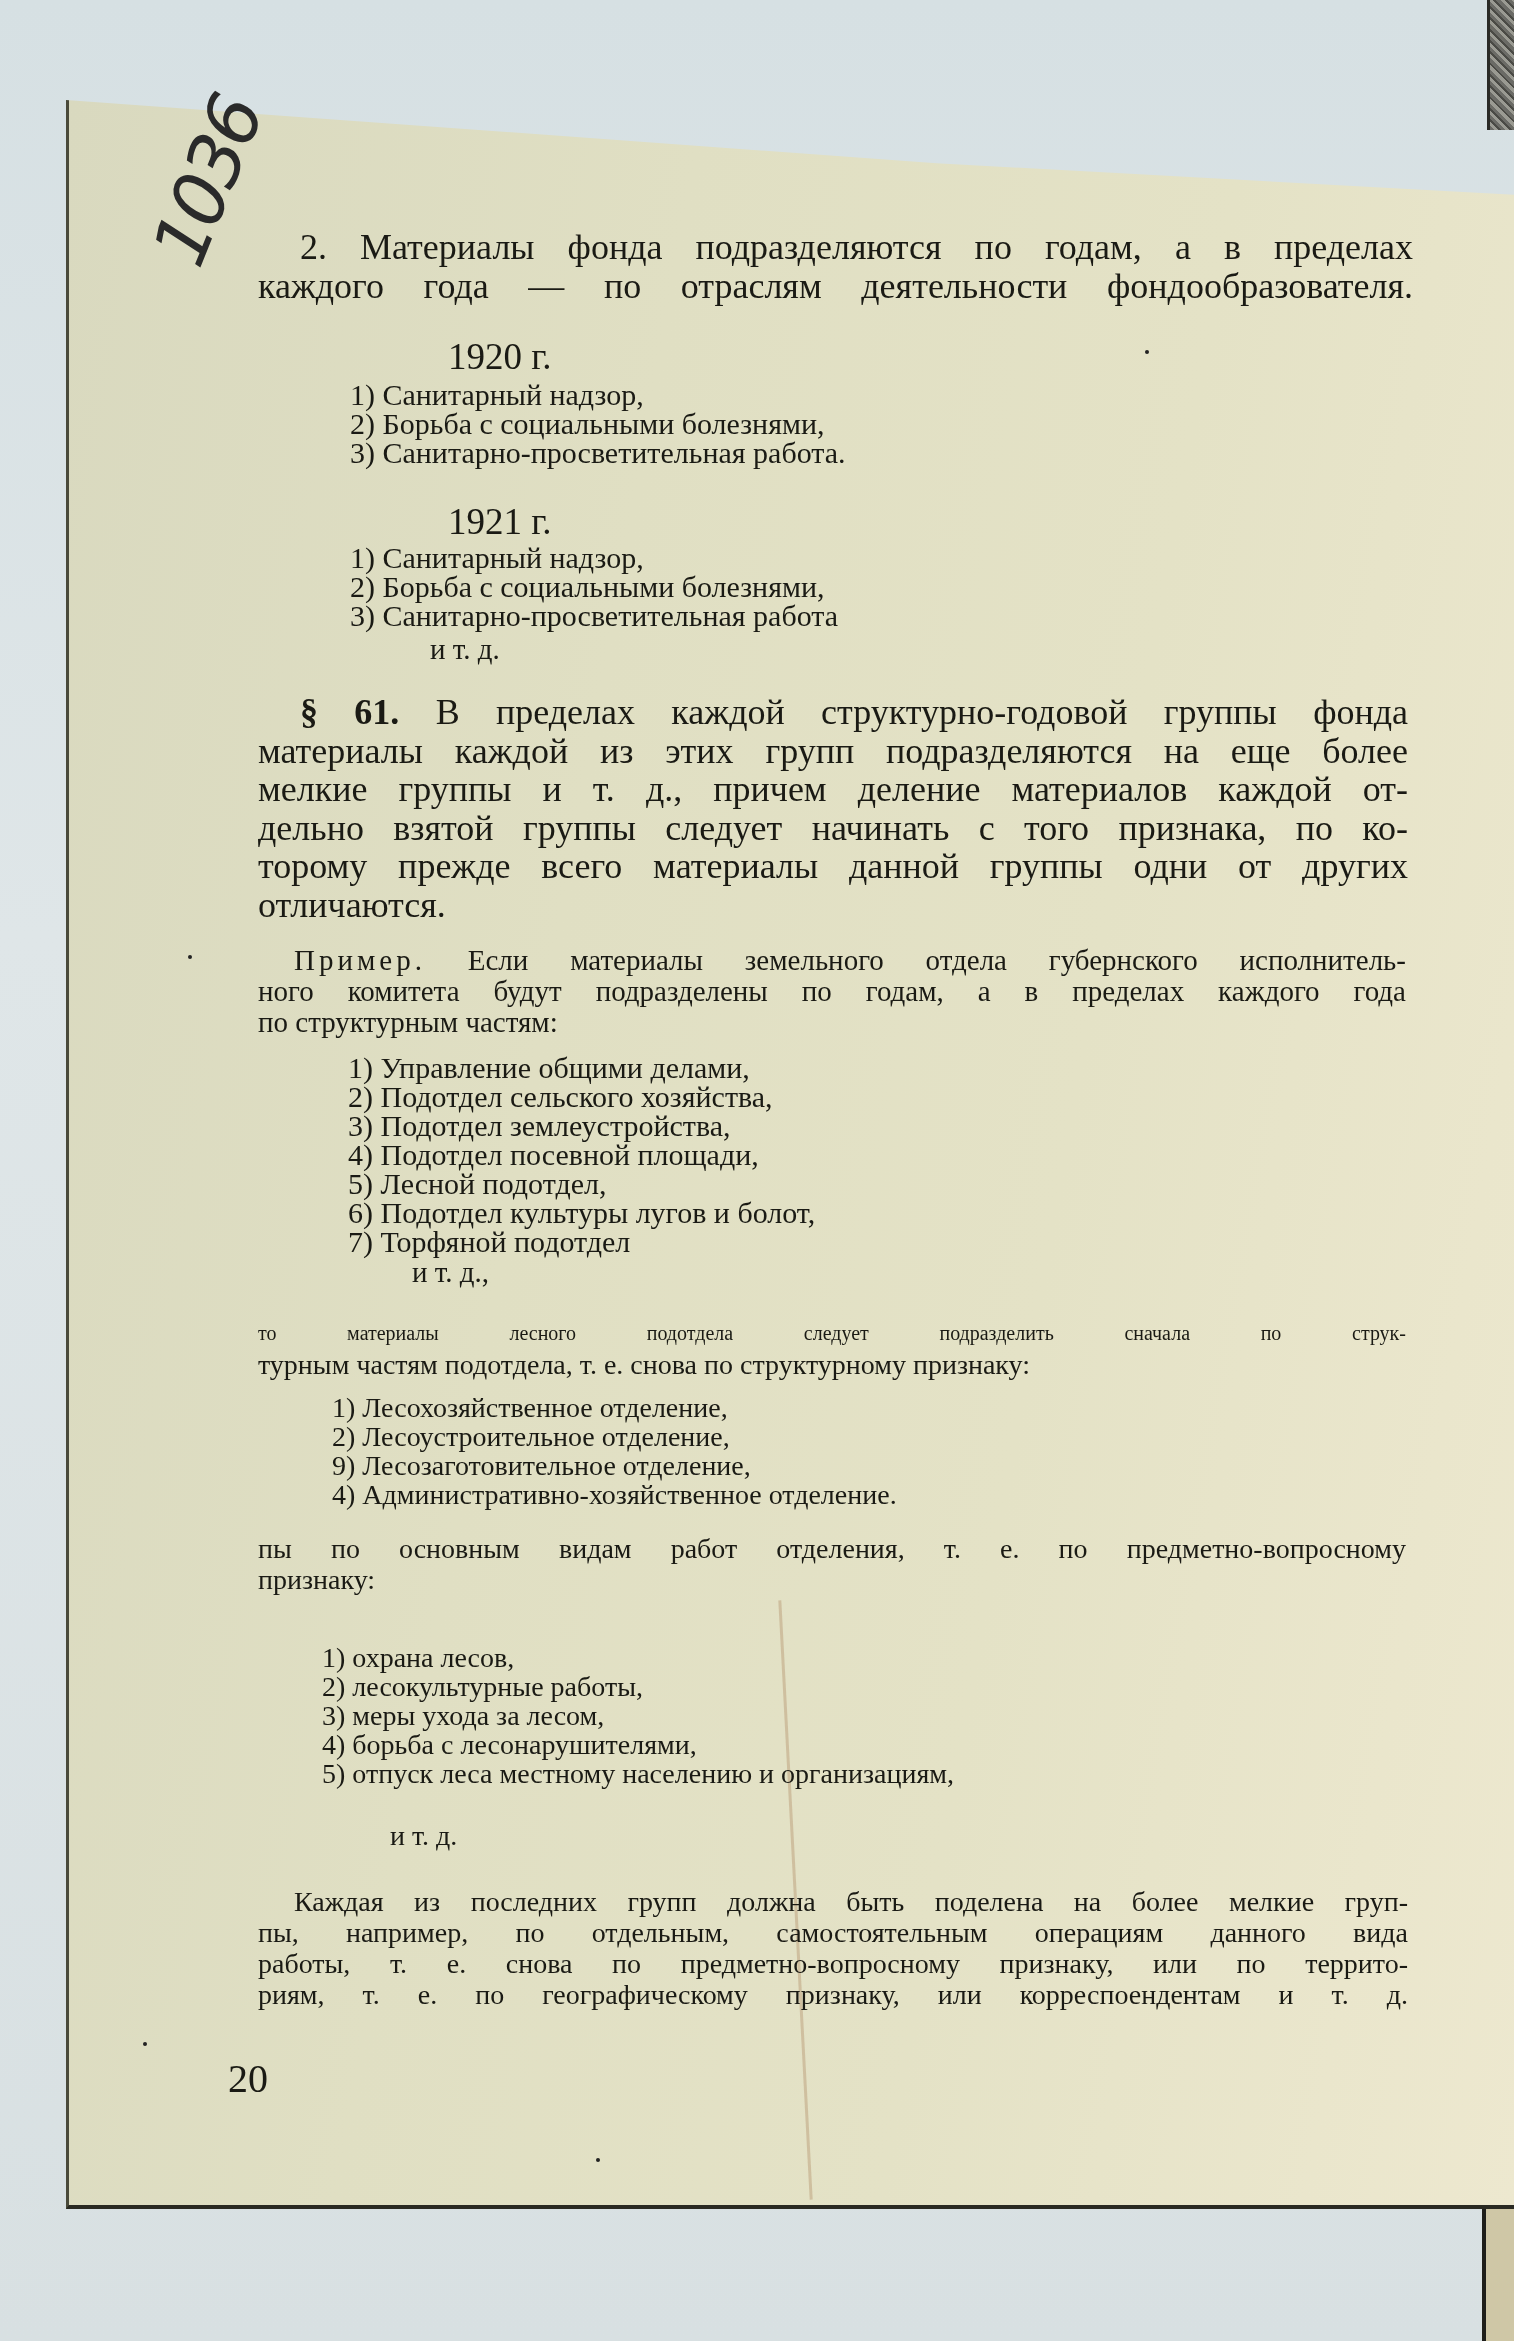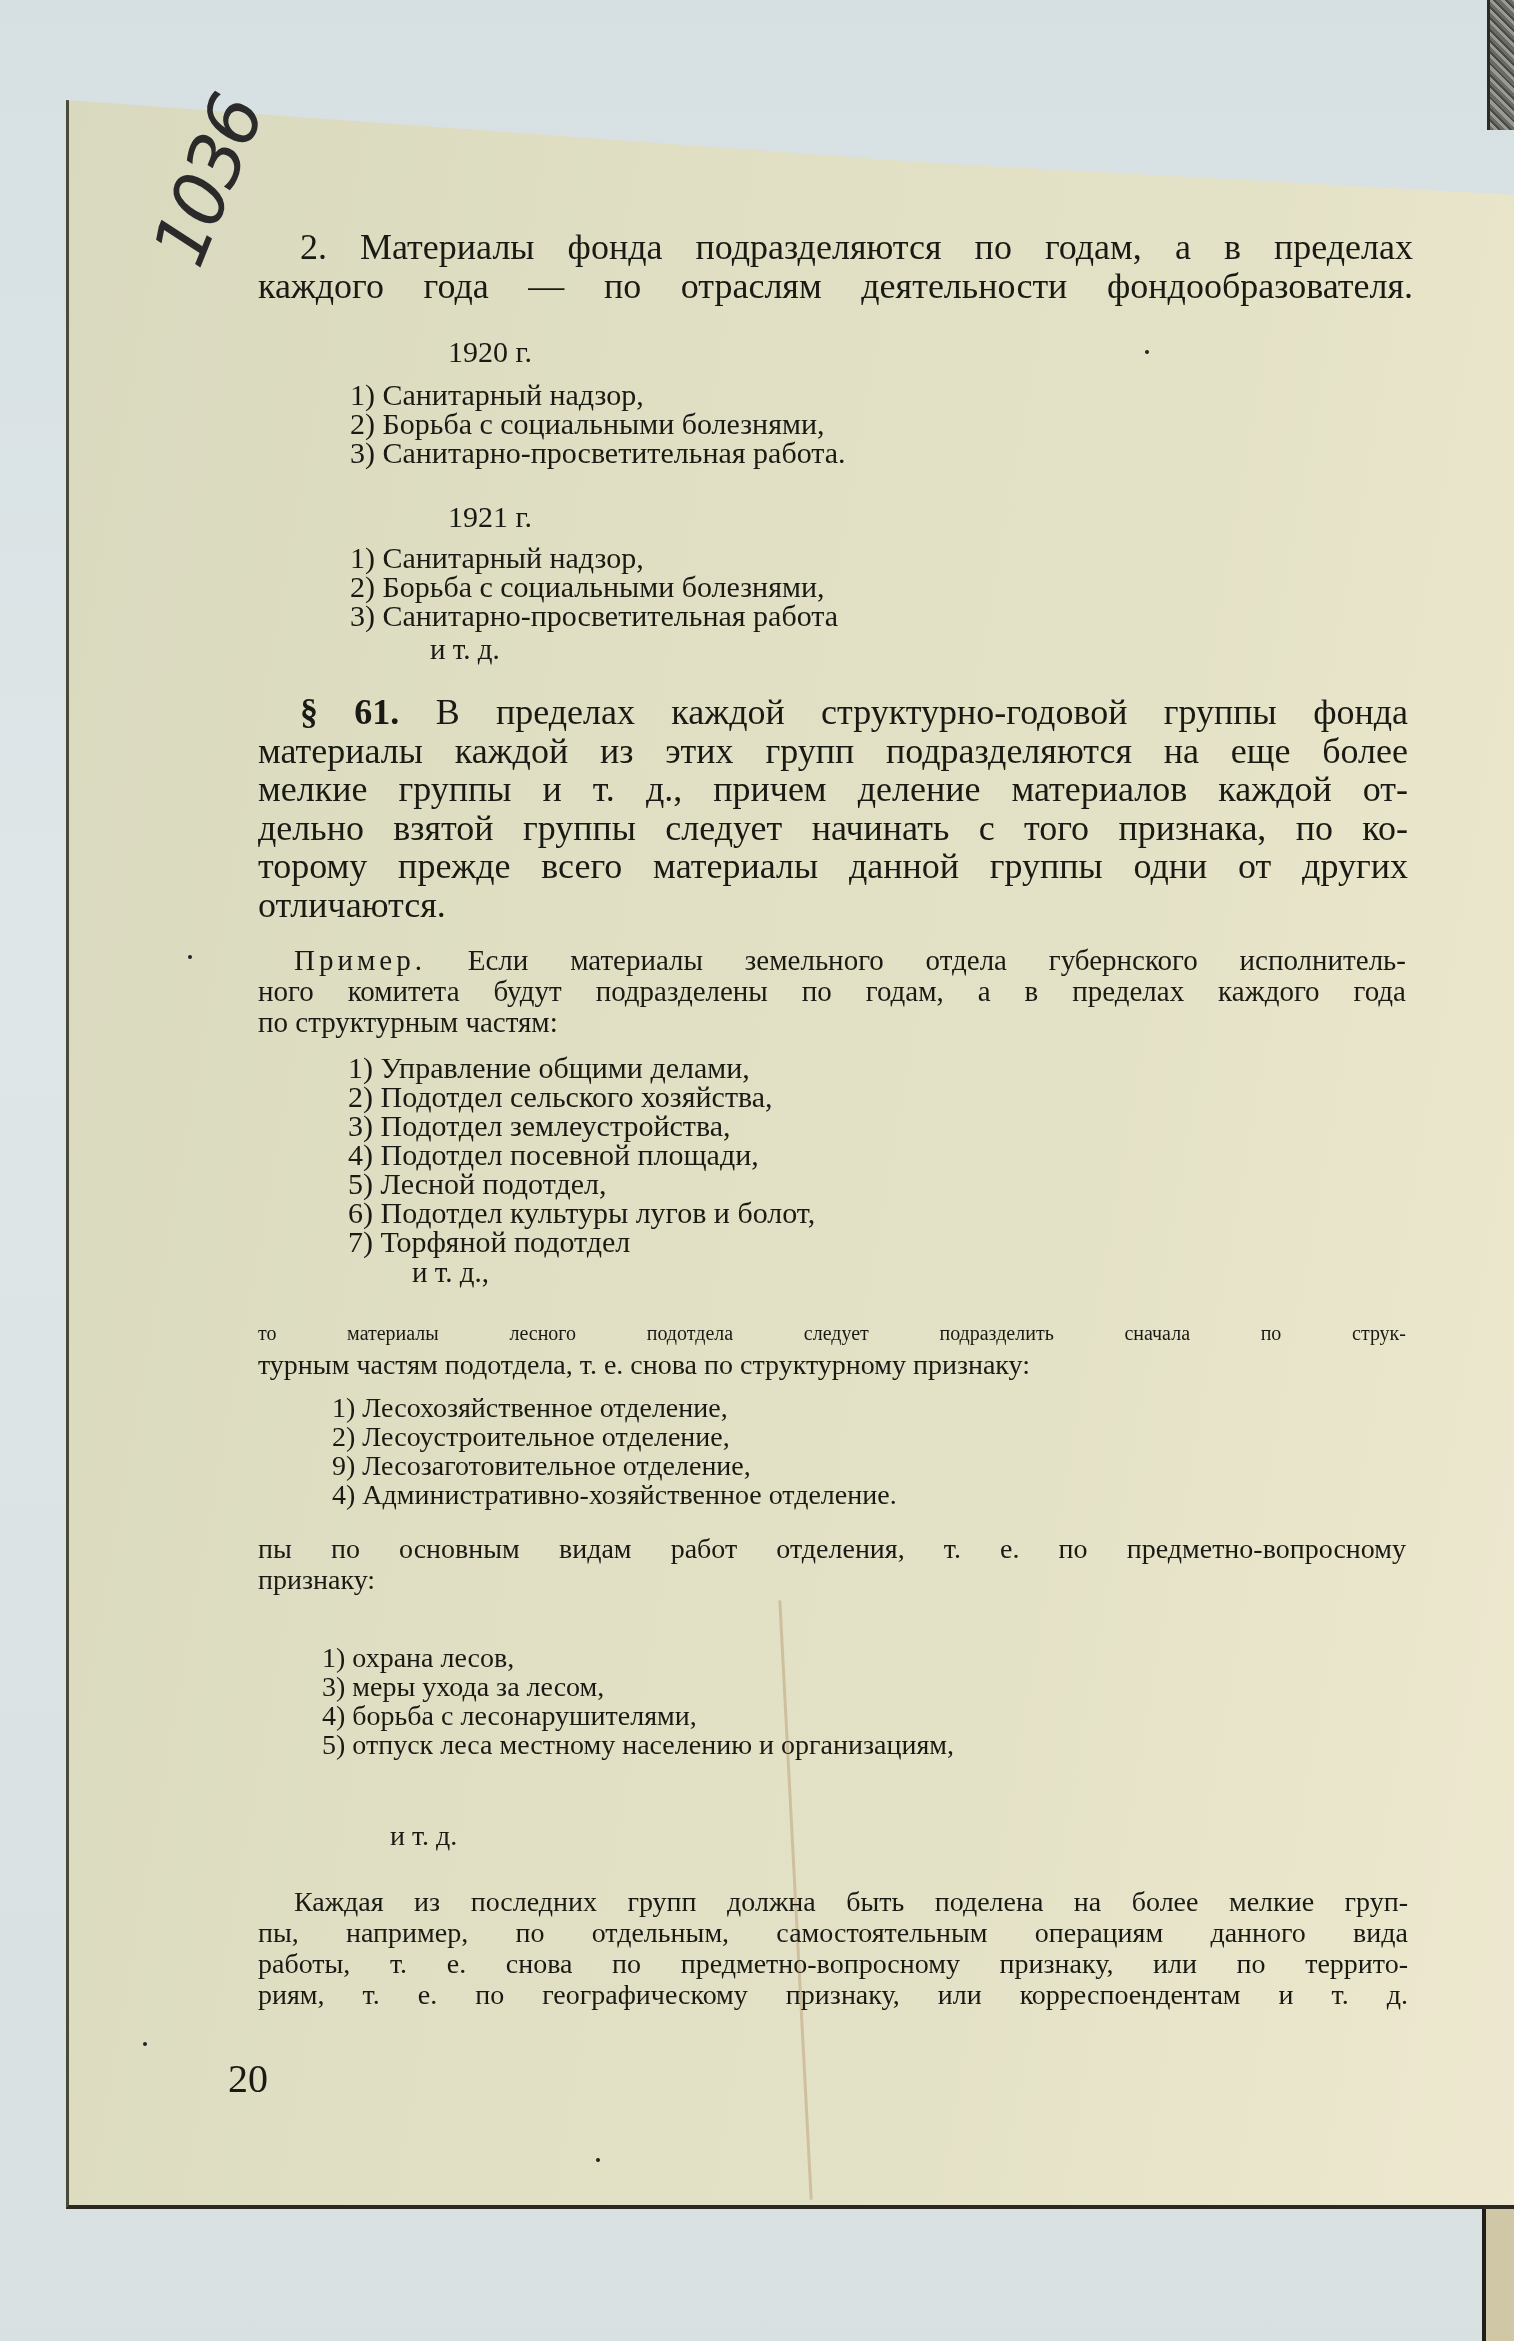--- a/index.html
+++ b/index.html
@@ -36,21 +36,21 @@
     color: #2a2a2a; transform: rotate(-68deg); transform-origin: left top;
     letter-spacing: -4px; font-weight: 300;
   }
   .handwritten { left: 135px; top: 245px; }
   .text { position: absolute; left: 258px; width: 1155px; }
   .para {
     font-size: 33px; line-height: 39px; text-align: justify; margin: 0;
     text-indent: 38px;
   }
   .para.big { font-size: 36px; line-height: 38.5px; }
-  .year { font-size: 30px; position: absolute; text-align: center; }
+  .year { font-size: 37px; position: absolute; text-align: center; }
   .list { position: absolute; margin: 0; padding: 0; list-style: none; font-size: 30px; line-height: 29px; }
   .list.small { font-size: 28px; line-height: 29px; }
   .etc { position: absolute; font-size: 29px; }
   .sect { font-weight: bold; }
   .spaced { letter-spacing: 4px; font-family: Liberation Serif, serif; }
   .pagenum { position: absolute; left: 228px; top: 2055px; font-size: 40px; font-weight: normal; }
   .speck { position: absolute; width: 4px; height: 4px; border-radius: 50%; background: #222; }
 </style>
 </head>
 <body>
@@ -122,20 +122,21 @@
   <li>4) Административно-хозяйственное отделение.</li>
 </ul>
 
 <div class="text" style="top:1533px; width:1148px;">
   <p class="para" style="font-size:28px; line-height:31px; text-indent:0; text-align-last:justify;">пы по основным видам работ отделения, т. е. по предметно-вопросному</p>
   <p class="para" style="font-size:28px; line-height:31px; text-indent:0;">признаку:</p>
 </div>
 
 <ul class="list small" style="left:322px; top:1643px;">
   <li>1) охрана лесов,</li>
+  <li>2) лесокультурные работы,</li>
   <li>3) меры ухода за лесом,</li>
   <li>4) борьба с лесонарушителями,</li>
   <li>5) отпуск леса местному населению и организациям,</li>
 </ul>
 <div class="etc" style="left:390px; top:1820px; font-size:28px;">и т. д.</div>
 
 <div class="text" style="top:1886px; width:1150px;">
   <p class="para" style="font-size:28px; line-height:31px; text-indent:36px; text-align-last:justify;">Каждая из последних групп должна быть поделена на более мелкие груп-</p>
   <p class="para" style="font-size:28px; line-height:31px; text-indent:0; text-align-last:justify;">пы, например, по отдельным, самостоятельным операциям данного вида</p>
   <p class="para" style="font-size:28px; line-height:31px; text-indent:0; text-align-last:justify;">работы, т. е. снова по предметно-вопросному признаку, или по террито-</p>

